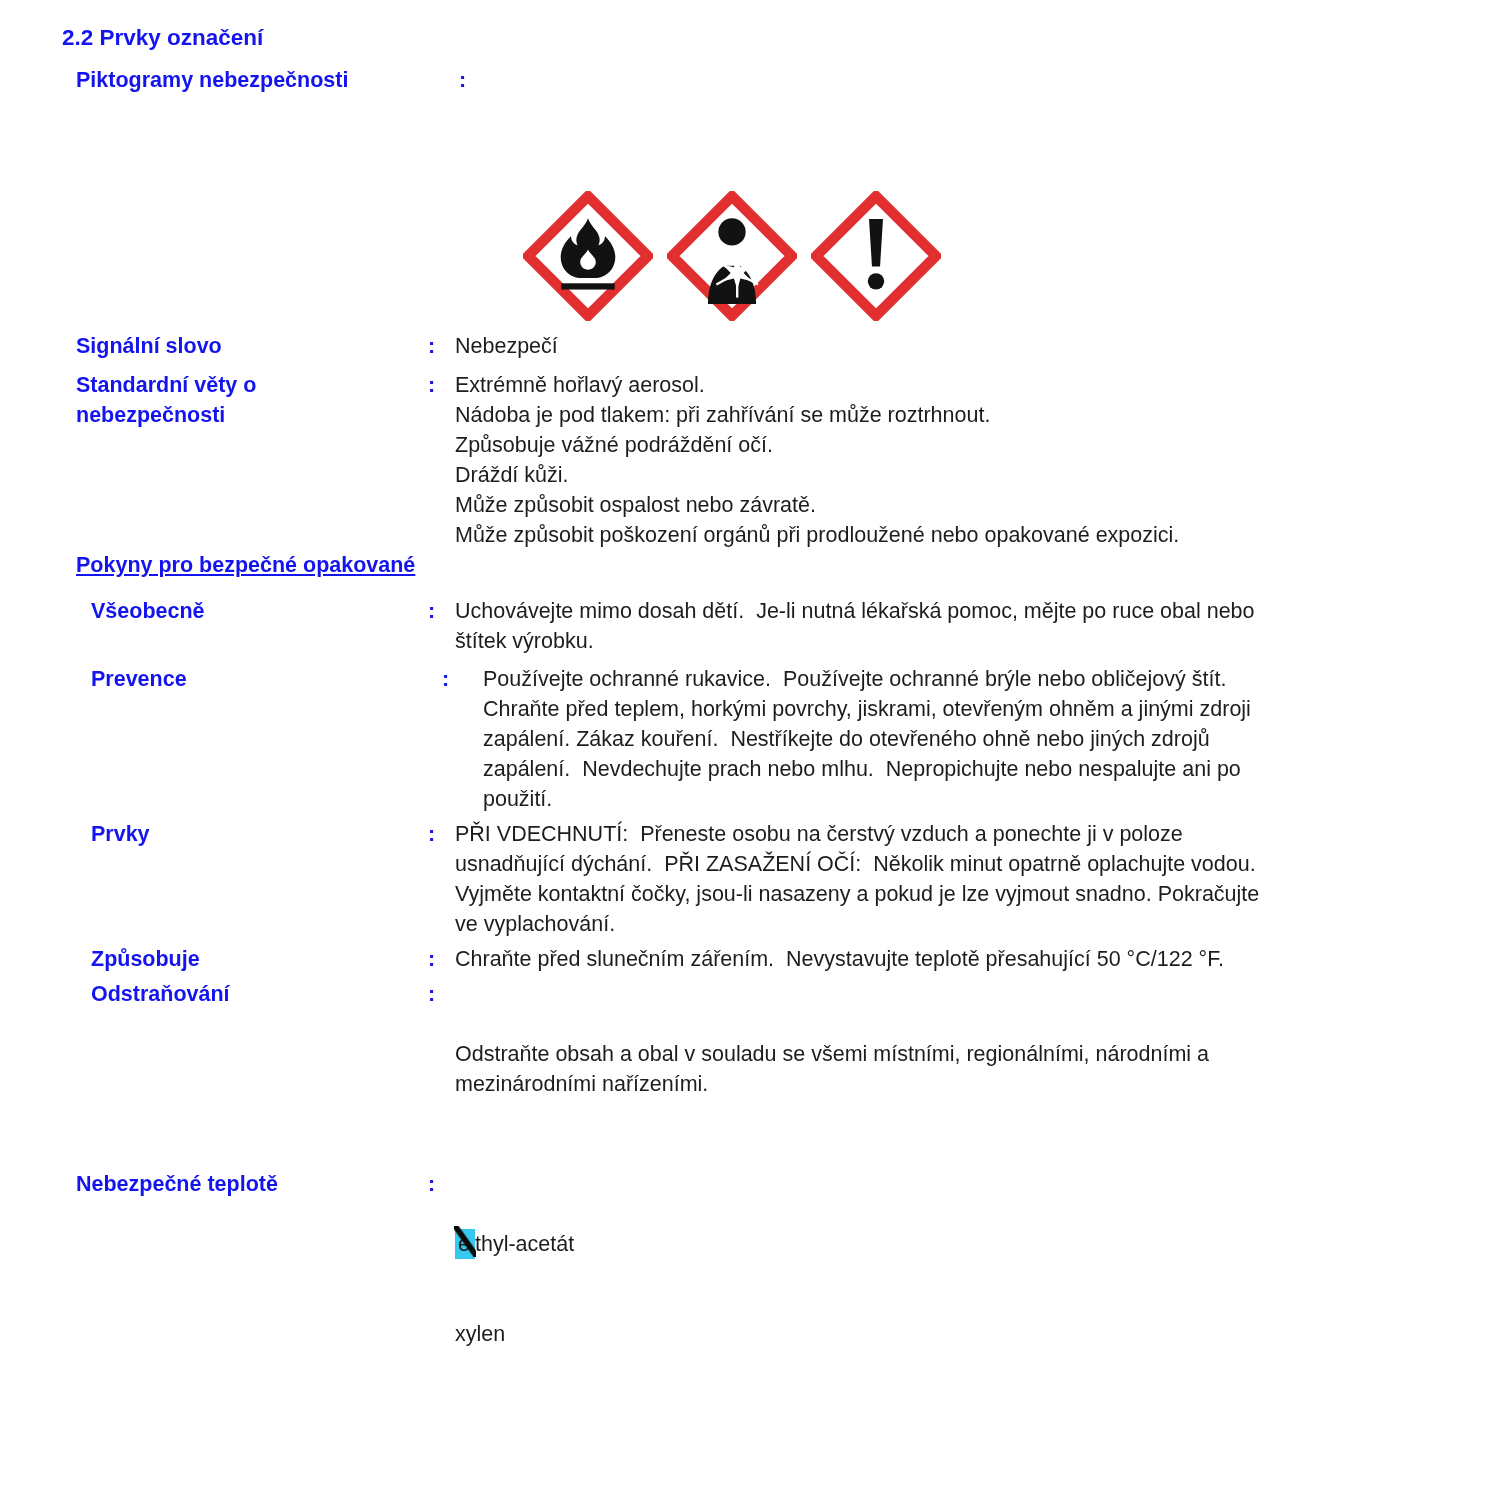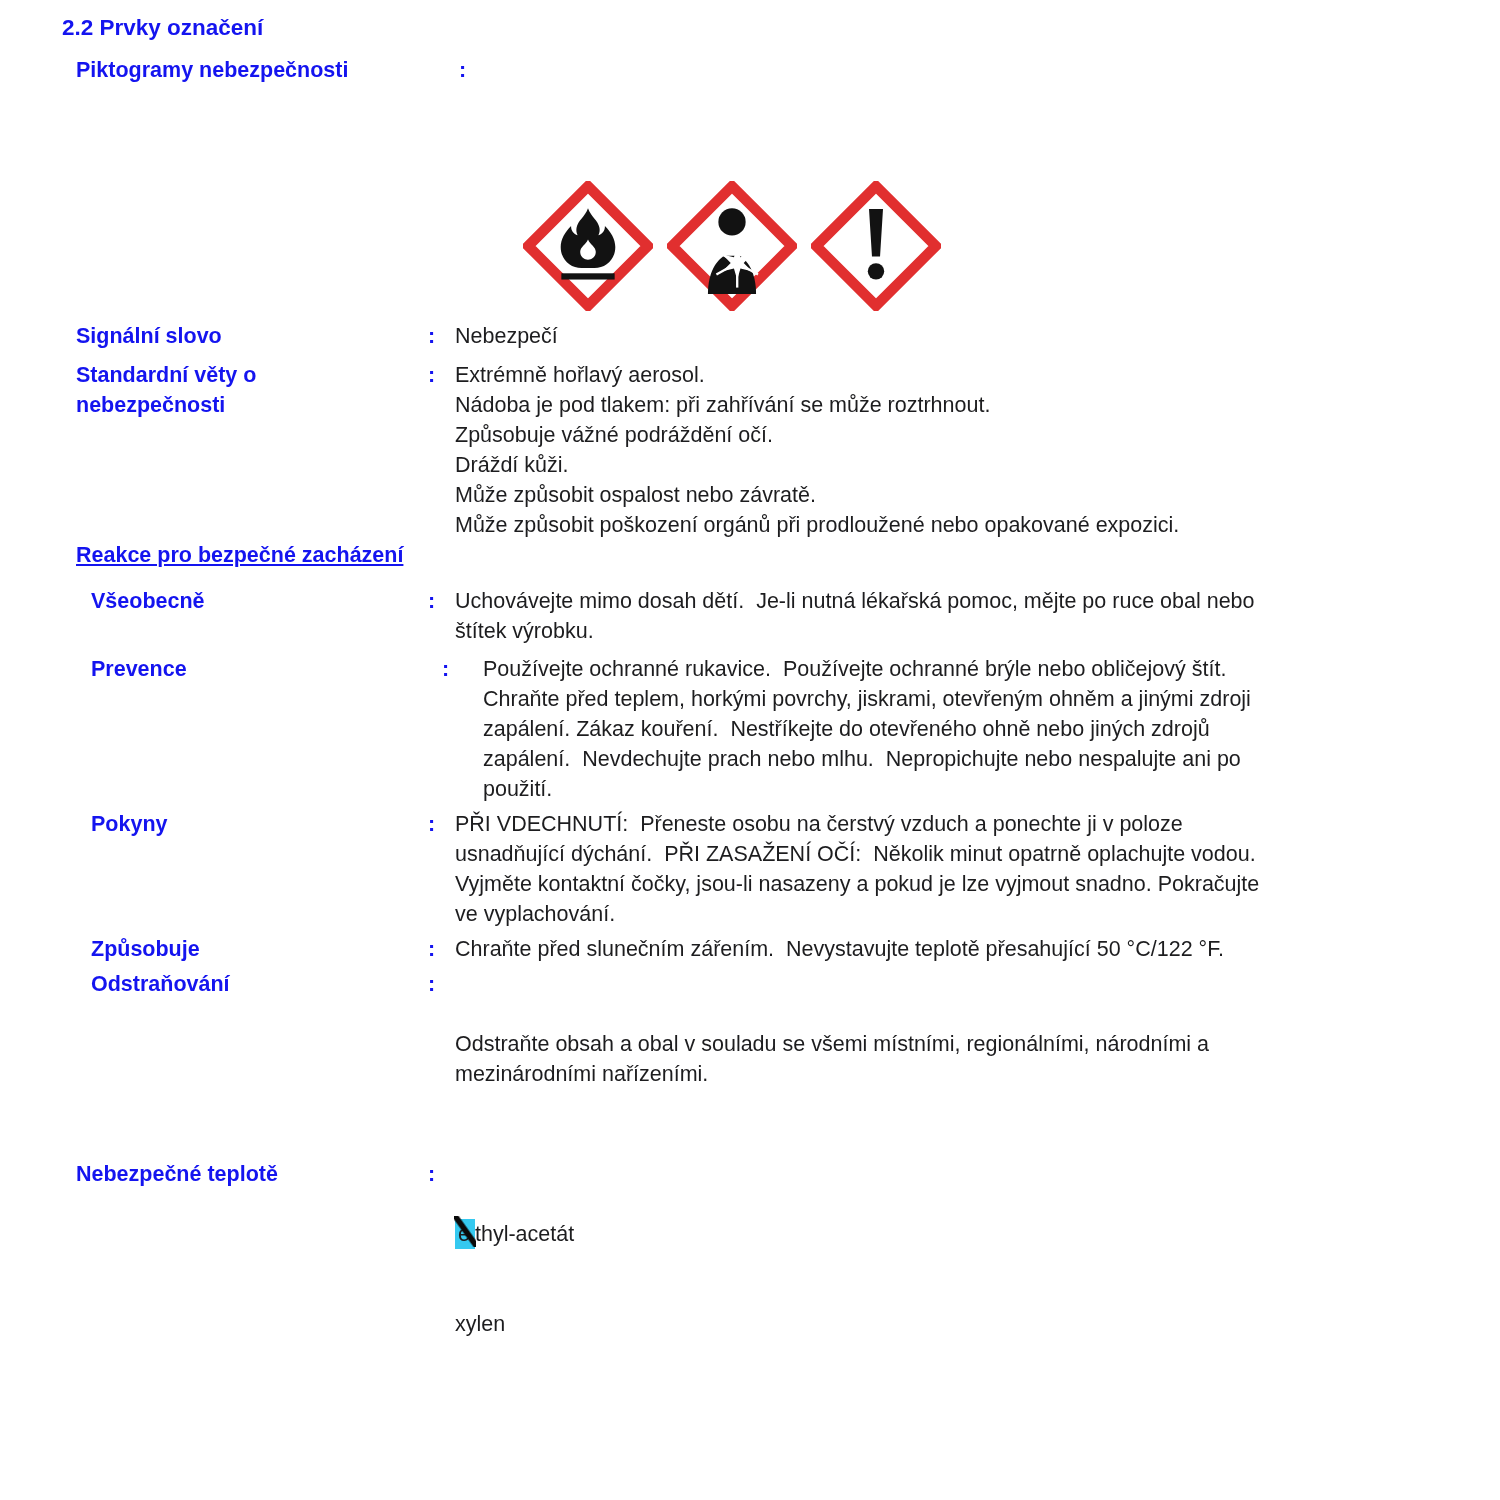--- a/index.html
+++ b/index.html
@@ -15,21 +15,21 @@
     font-size: 21.5px;
     line-height: 30px;
     color: var(--body-text);
   }
   .page {
     position: relative;
     width: 1500px;
     height: 1456px;
     background: #ffffff;
     overflow: hidden;
-    padding: 13px 30px 0 76px;
+    padding: 23px 30px 0 76px;
   }
   h1.sec-title {
     font-size: 22.5px;
     line-height: 30px;
     font-weight: bold;
     color: var(--heading-blue);
     margin: 0 0 12px -14px;
   }
   .subheading {
     font-weight: bold;
@@ -161,41 +161,41 @@
 nebezpečnosti</div>
     <div class="colon">:</div>
     <div class="value">Extrémně hořlavý aerosol.
 Nádoba je pod tlakem: při zahřívání se může roztrhnout.
 Způsobuje vážné podráždění očí.
 Dráždí kůži.
 Může způsobit ospalost nebo závratě.
 Může způsobit poškození orgánů při prodloužené nebo opakované expozici.</div>
   </div>
 
-  <div class="subheading pokyny">Reakce pro bezpečné zacházení</div>
+  <div class="subheading pokyny">Pokyny pro bezpečné opakované</div>
 
   <div class="row indent r-general">
     <div class="label">Všeobecně</div>
     <div class="colon">:</div>
     <div class="value">Uchovávejte mimo dosah dětí.  Je-li nutná lékařská pomoc, mějte po ruce obal nebo
 štítek výrobku.</div>
   </div>
 
   <div class="row indent r-prevent">
     <div class="label">Prevence</div>
     <div class="colon">:</div>
     <div class="value">Používejte ochranné rukavice.  Používejte ochranné brýle nebo obličejový štít.
 Chraňte před teplem, horkými povrchy, jiskrami, otevřeným ohněm a jinými zdroji
 zapálení. Zákaz kouření.  Nestříkejte do otevřeného ohně nebo jiných zdrojů
 zapálení.  Nevdechujte prach nebo mlhu.  Nepropichujte nebo nespalujte ani po
 použití.</div>
   </div>
 
   <div class="row indent r-react">
-    <div class="label">Pokyny</div>
+    <div class="label">Prvky</div>
     <div class="colon">:</div>
     <div class="value">PŘI VDECHNUTÍ:  Přeneste osobu na čerstvý vzduch a ponechte ji v poloze
 usnadňující dýchání.  PŘI ZASAŽENÍ OČÍ:  Několik minut opatrně oplachujte vodou.
 Vyjměte kontaktní čočky, jsou-li nasazeny a pokud je lze vyjmout snadno. Pokračujte
 ve vyplachování.</div>
   </div>
 
   <div class="row indent r-storage">
     <div class="label">Způsobuje</div>
     <div class="colon">:</div>

